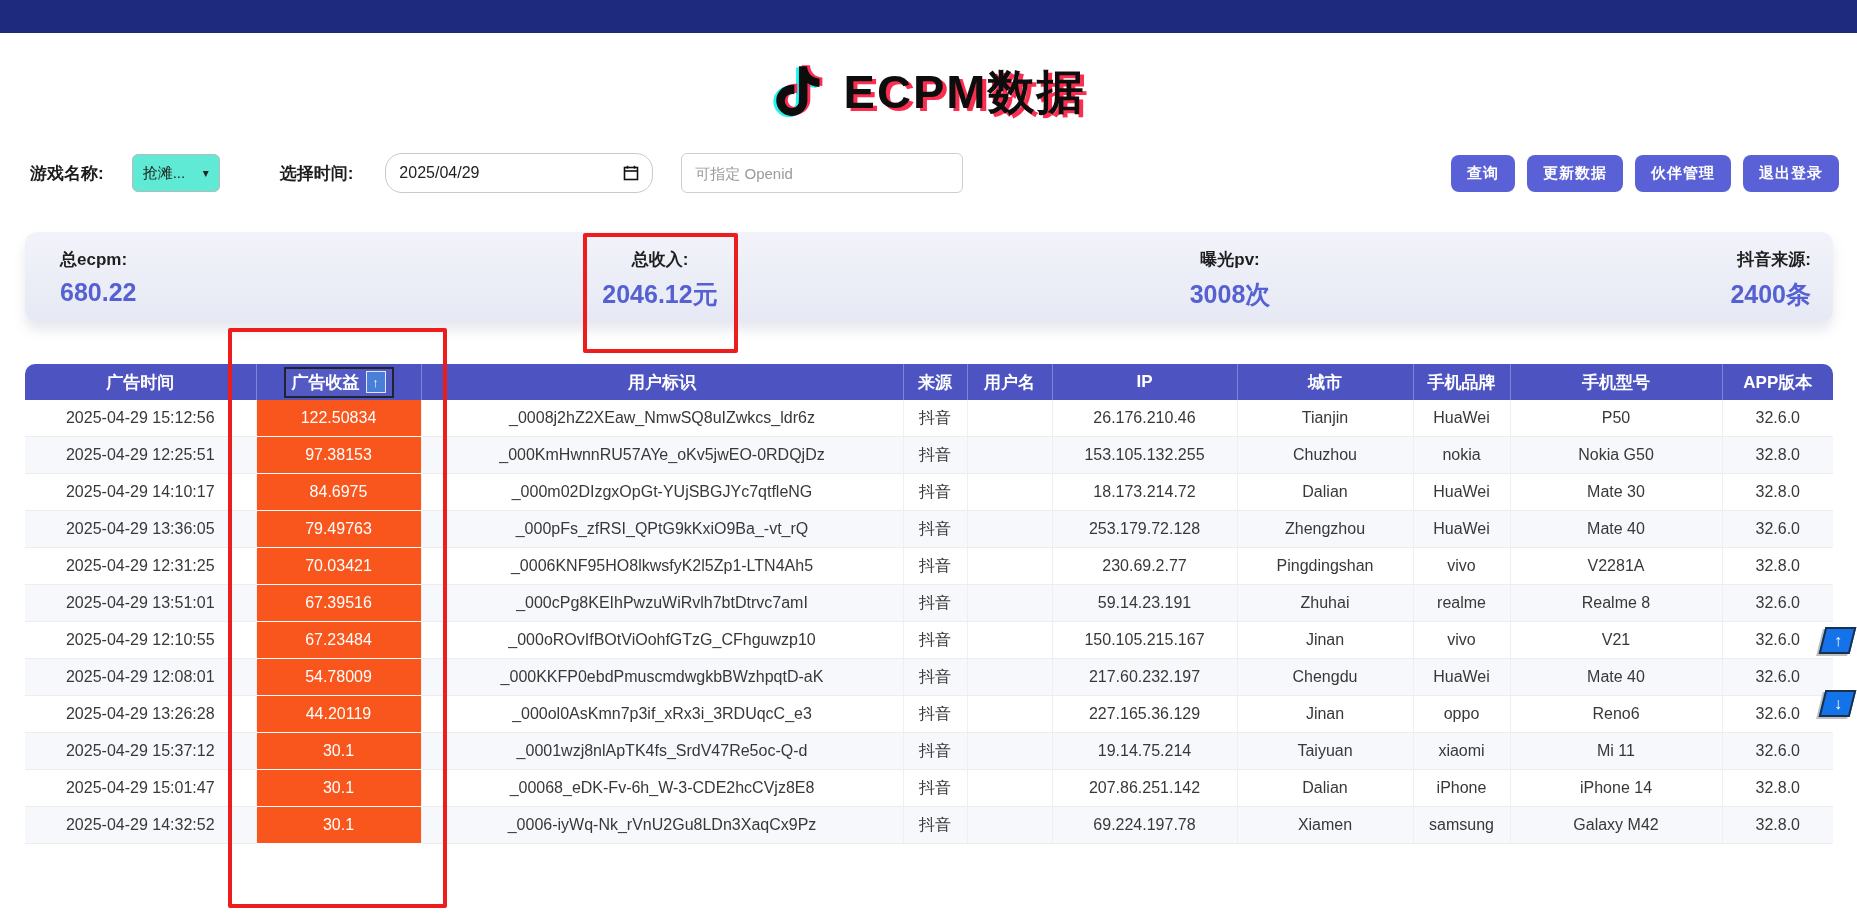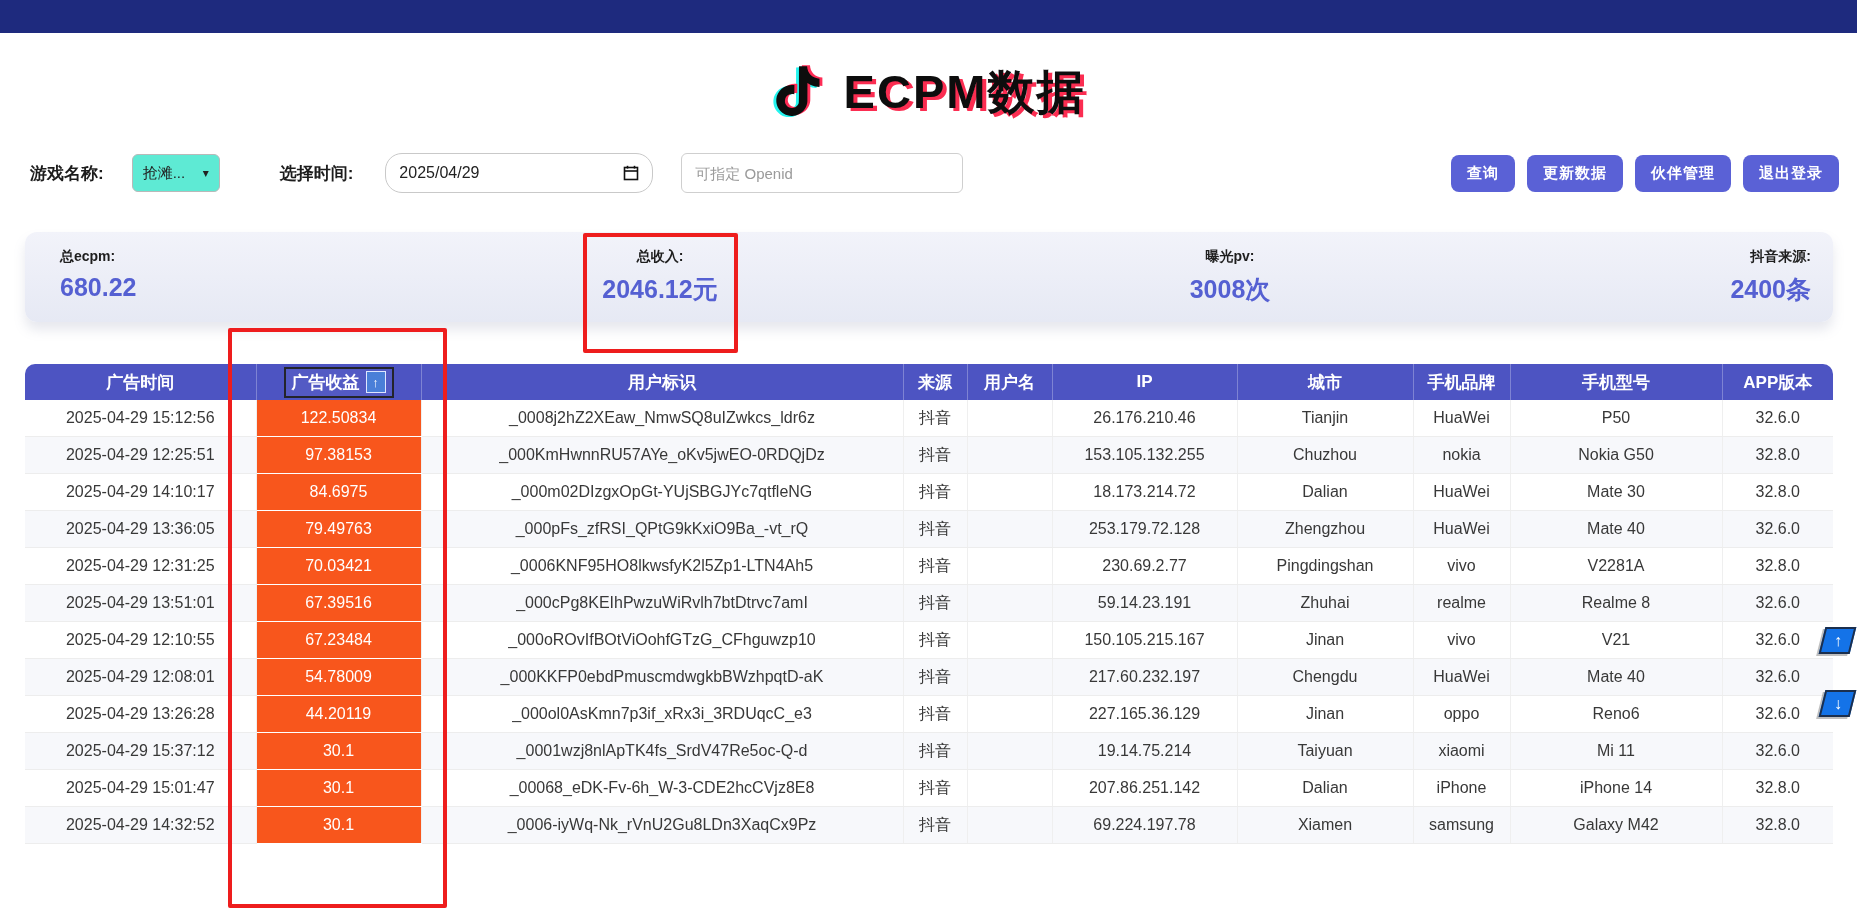--- a/index.html
+++ b/index.html
@@ -32,21 +32,21 @@
     padding:0 13px;box-sizing:border-box;font-size:15px;color:#222;outline:none;
     font-family:inherit;background:#fff;}
   .openid-input::placeholder{color:#9a9a9a;}
   .btn-group{margin-left:auto;margin-right:18px;display:flex;gap:12px;}
   .btn{height:37px;border:none;border-radius:8px;background:#5a61d6;color:#fff;
     font-size:15px;font-weight:700;padding:0 16px;cursor:pointer;font-family:inherit;letter-spacing:1px;}
   
   .stats-bar{position:absolute;top:232px;left:25px;width:1808px;height:90px;border-radius:12px;
     background:linear-gradient(#f2f3fa,#e6e9f4);box-shadow:0 8px 12px rgba(120,130,160,0.18);}
   .stat{position:absolute;top:16px;}
-  .stat .s-label{font-size:14px;font-weight:700;color:#1e1e1e;}
+  .stat .s-label{font-size:17px;font-weight:700;color:#1e1e1e;}
   .stat .s-value{font-size:25px;font-weight:700;color:#5560d2;margin-top:7px;}
   .stat-1{left:35px;text-align:left;}
   .stat-2{left:510px;width:250px;text-align:center;}
   .stat-3{left:1080px;width:250px;text-align:center;}
   .stat-4{right:22px;text-align:right;}
   
   .table-wrap{position:absolute;top:364px;left:25px;width:1808px;border-radius:10px 10px 0 0;overflow:hidden;}
   table{border-collapse:collapse;table-layout:fixed;width:1808px;}
   thead th{background:#4d54c2;color:#fff;font-size:17px;font-weight:700;height:36px;
     border-right:1px solid rgba(255,255,255,0.28);text-align:center;padding:0;margin-left:23px;}

